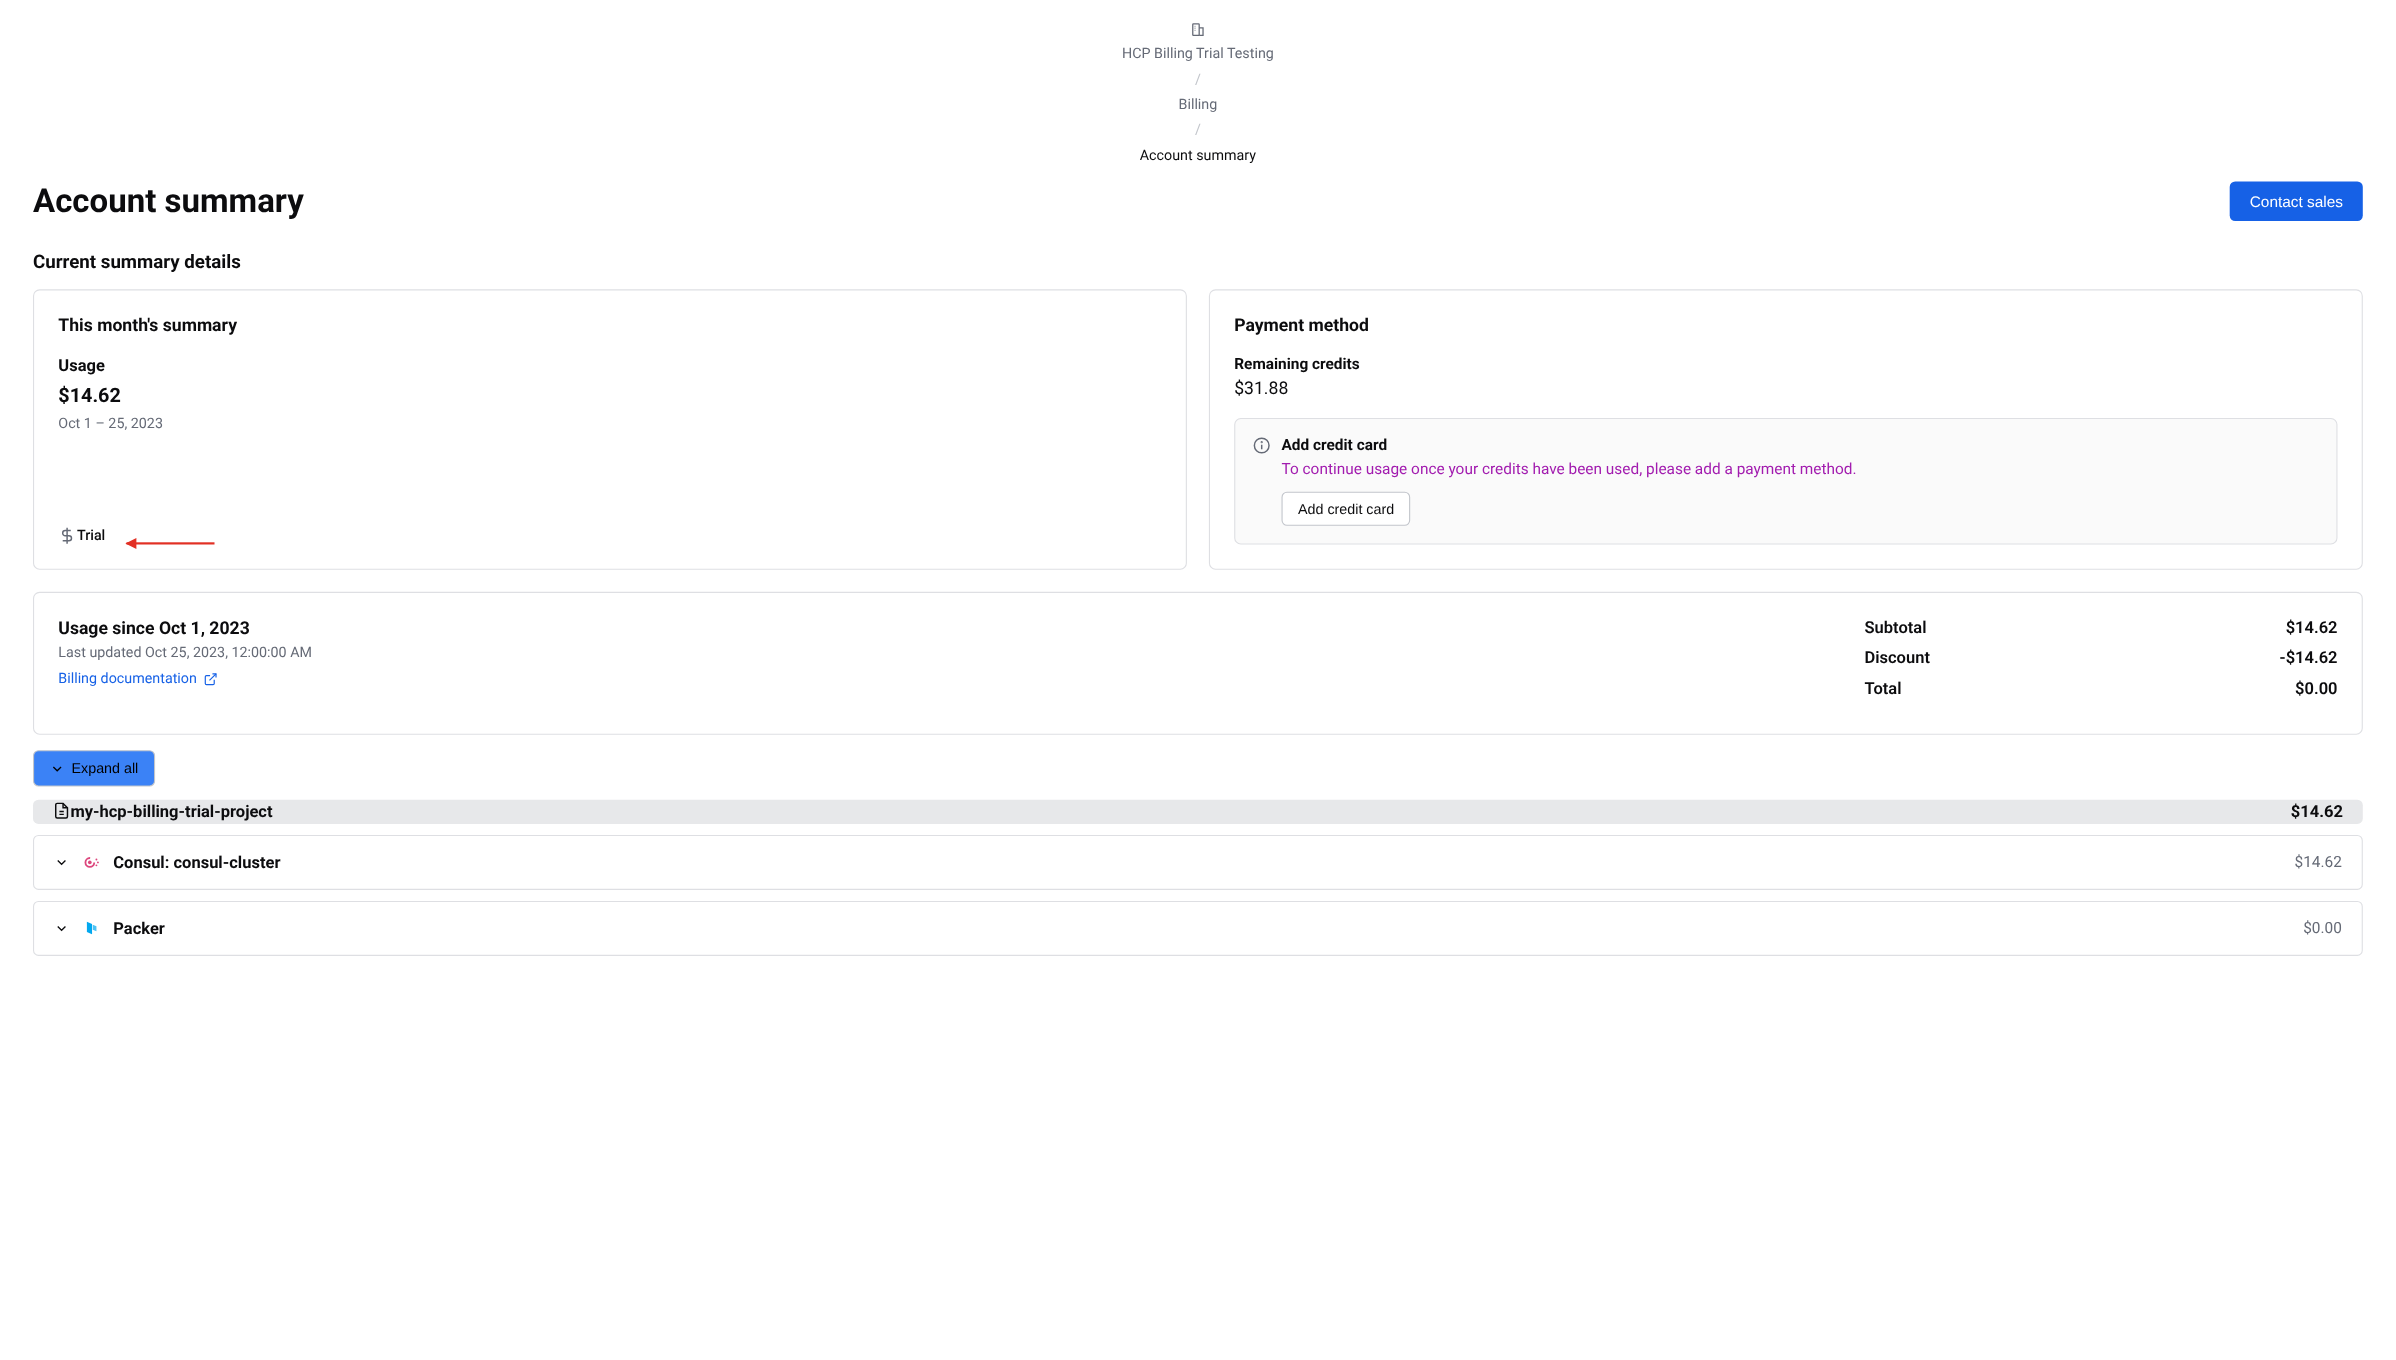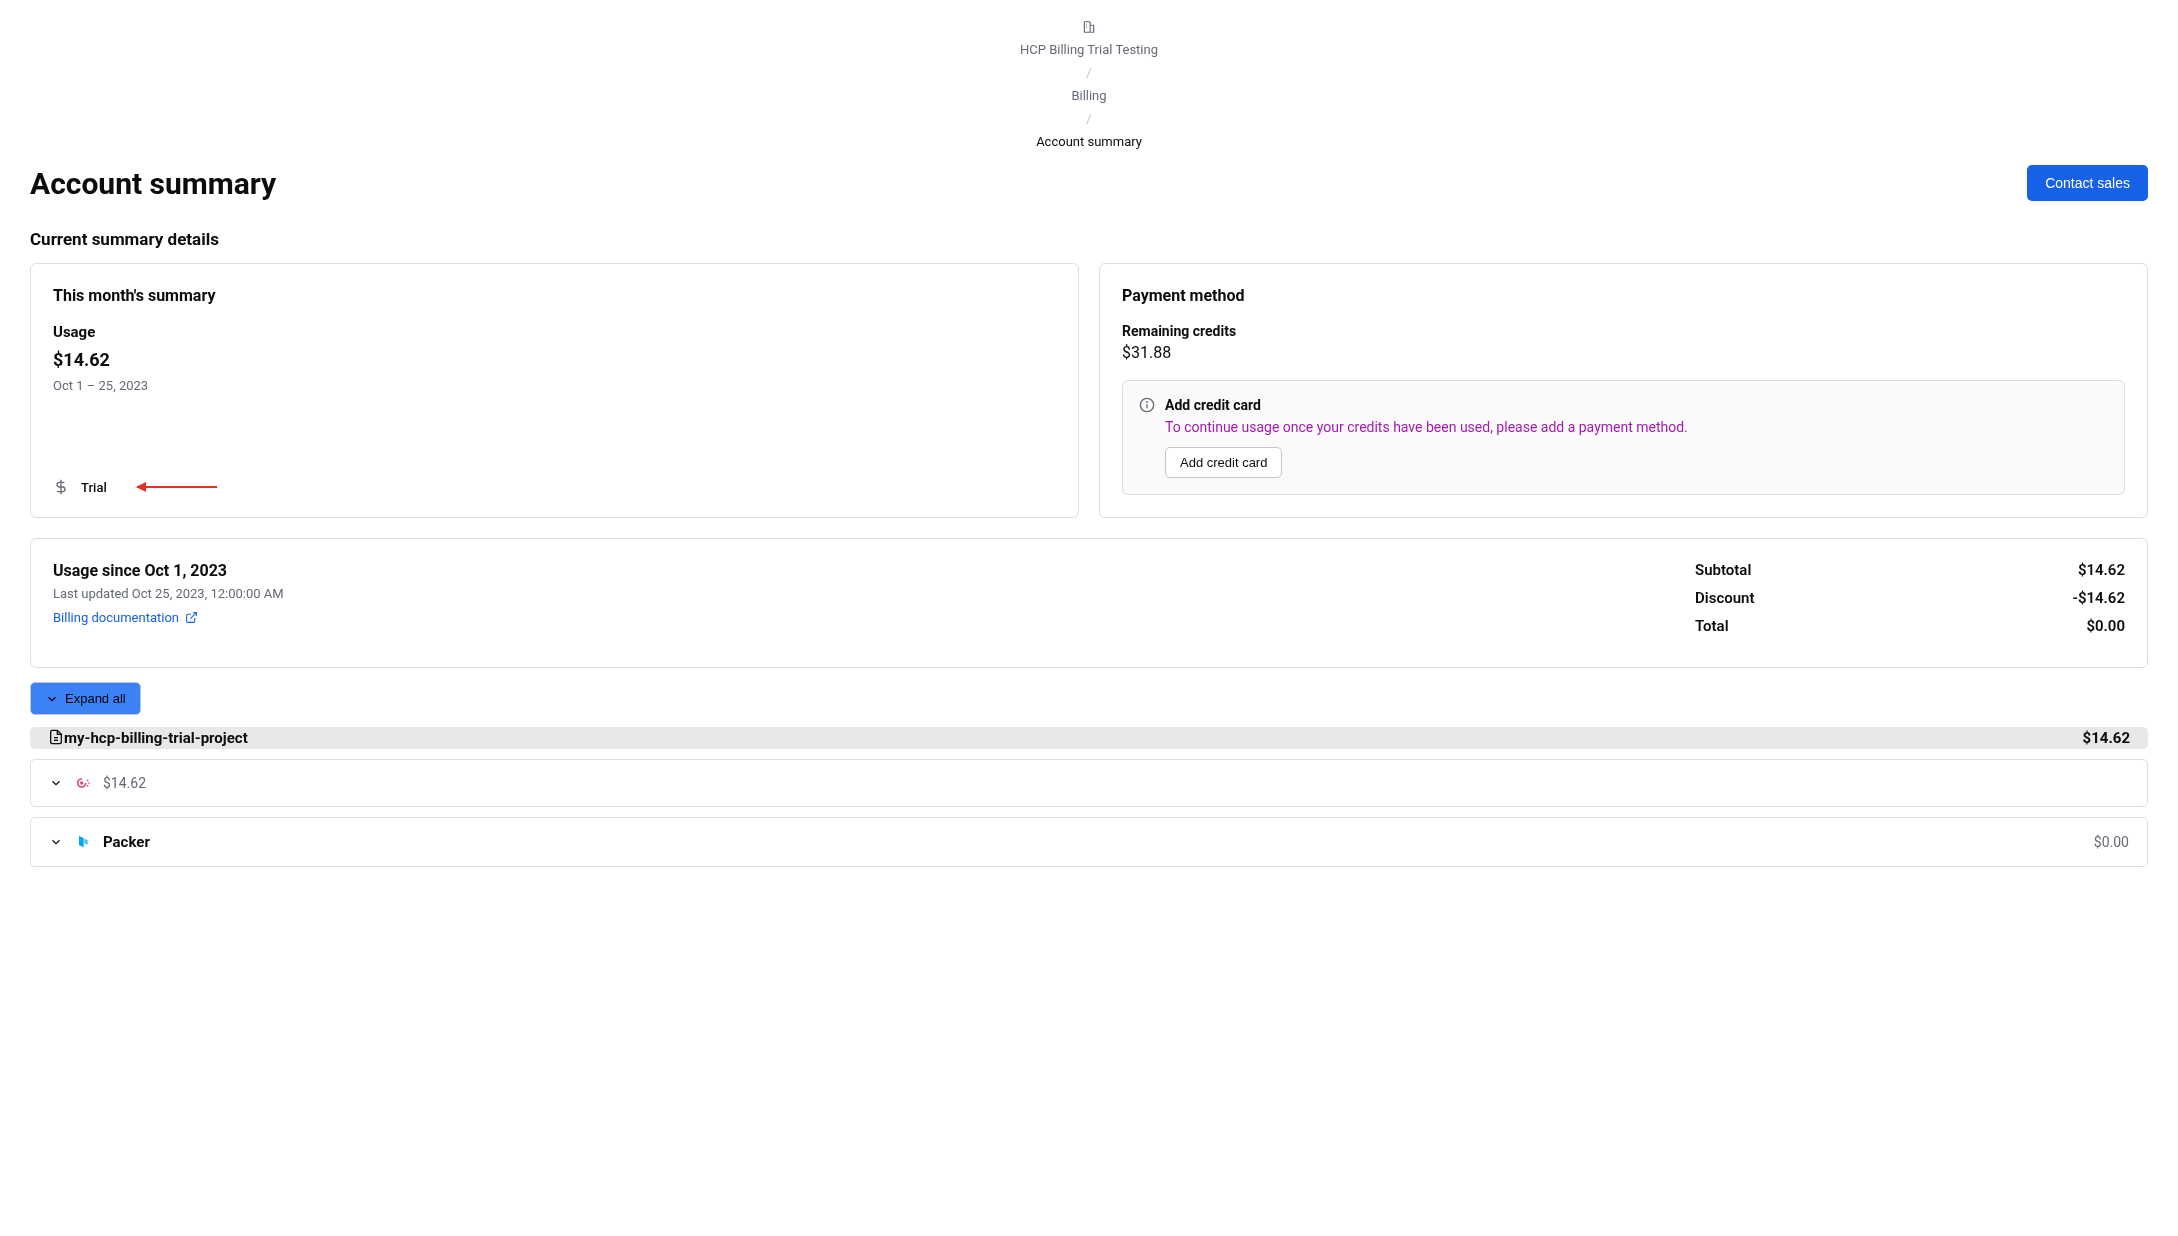--- a/index.html
+++ b/index.html
@@ -47,21 +47,21 @@
       border: 1px solid #dedfe3;
       border-radius: 6px;
       padding: 22px;
       display: flex;
       flex-direction: column;
     }
     .card-title { font-size: 16px; font-weight: 700; margin-bottom: 18px; }
     .usage-label { font-size: 15px; font-weight: 700; margin-bottom: 8px; }
     .usage-amount { font-size: 18px; font-weight: 700; margin-bottom: 8px; }
     .usage-range { font-size: 13px; color: #656a76; }
-    .card-footer { margin-top: auto; padding-top: 60px; display: flex; align-items: center; gap: 12px; }
+    .card-footer { margin-top: auto; padding-top: 60px; display: flex; align-items: flex-end; gap: 1px; }
     .dollar-icon { width: 16px; height: 16px; color: #656a76; }
     .trial-text { font-size: 13px; font-weight: 500; }
     .arrow-annot { margin-left: 18px; width: 80px; height: 2px; background: #e23024; position: relative; }
     .arrow-annot::before {
       content: "";
       position: absolute;
       left: -1px; top: -4px;
       border-top: 5px solid transparent;
       border-bottom: 5px solid transparent;
       border-right: 10px solid #e23024;
@@ -254,20 +254,21 @@
   <svg class="chevron-icon" viewBox="0 0 24 24" fill="none" stroke="#0c0c0e" stroke-width="2">
       <polyline points="6 9 12 15 18 9"></polyline>
     </svg>
   <svg class="service-icon consul-color" viewBox="0 0 24 24" fill="currentColor">
       <circle cx="10" cy="12" r="6" fill="none" stroke="currentColor" stroke-width="2.5" stroke-dasharray="28 10"></circle>
       <circle cx="10" cy="12" r="2.5"></circle>
       <circle cx="19" cy="8" r="1.3"></circle>
       <circle cx="21" cy="12" r="1.3"></circle>
       <circle cx="19" cy="16" r="1.3"></circle>
     </svg>
+  <span class="service-name">Consul: consul-cluster</span>
   <span class="service-amount">$14.62</span>
 </div>
 
 <div class="service-row">
   <svg class="chevron-icon" viewBox="0 0 24 24" fill="none" stroke="#0c0c0e" stroke-width="2">
       <polyline points="6 9 12 15 18 9"></polyline>
     </svg>
   <svg class="service-icon packer-color" viewBox="0 0 24 24" fill="currentColor">
       <path d="M6 3 L13 6 L13 20 L6 17 Z"></path>
       <path d="M14 7 L19 9 L19 16 L14 14 Z" opacity="0.7"></path>

